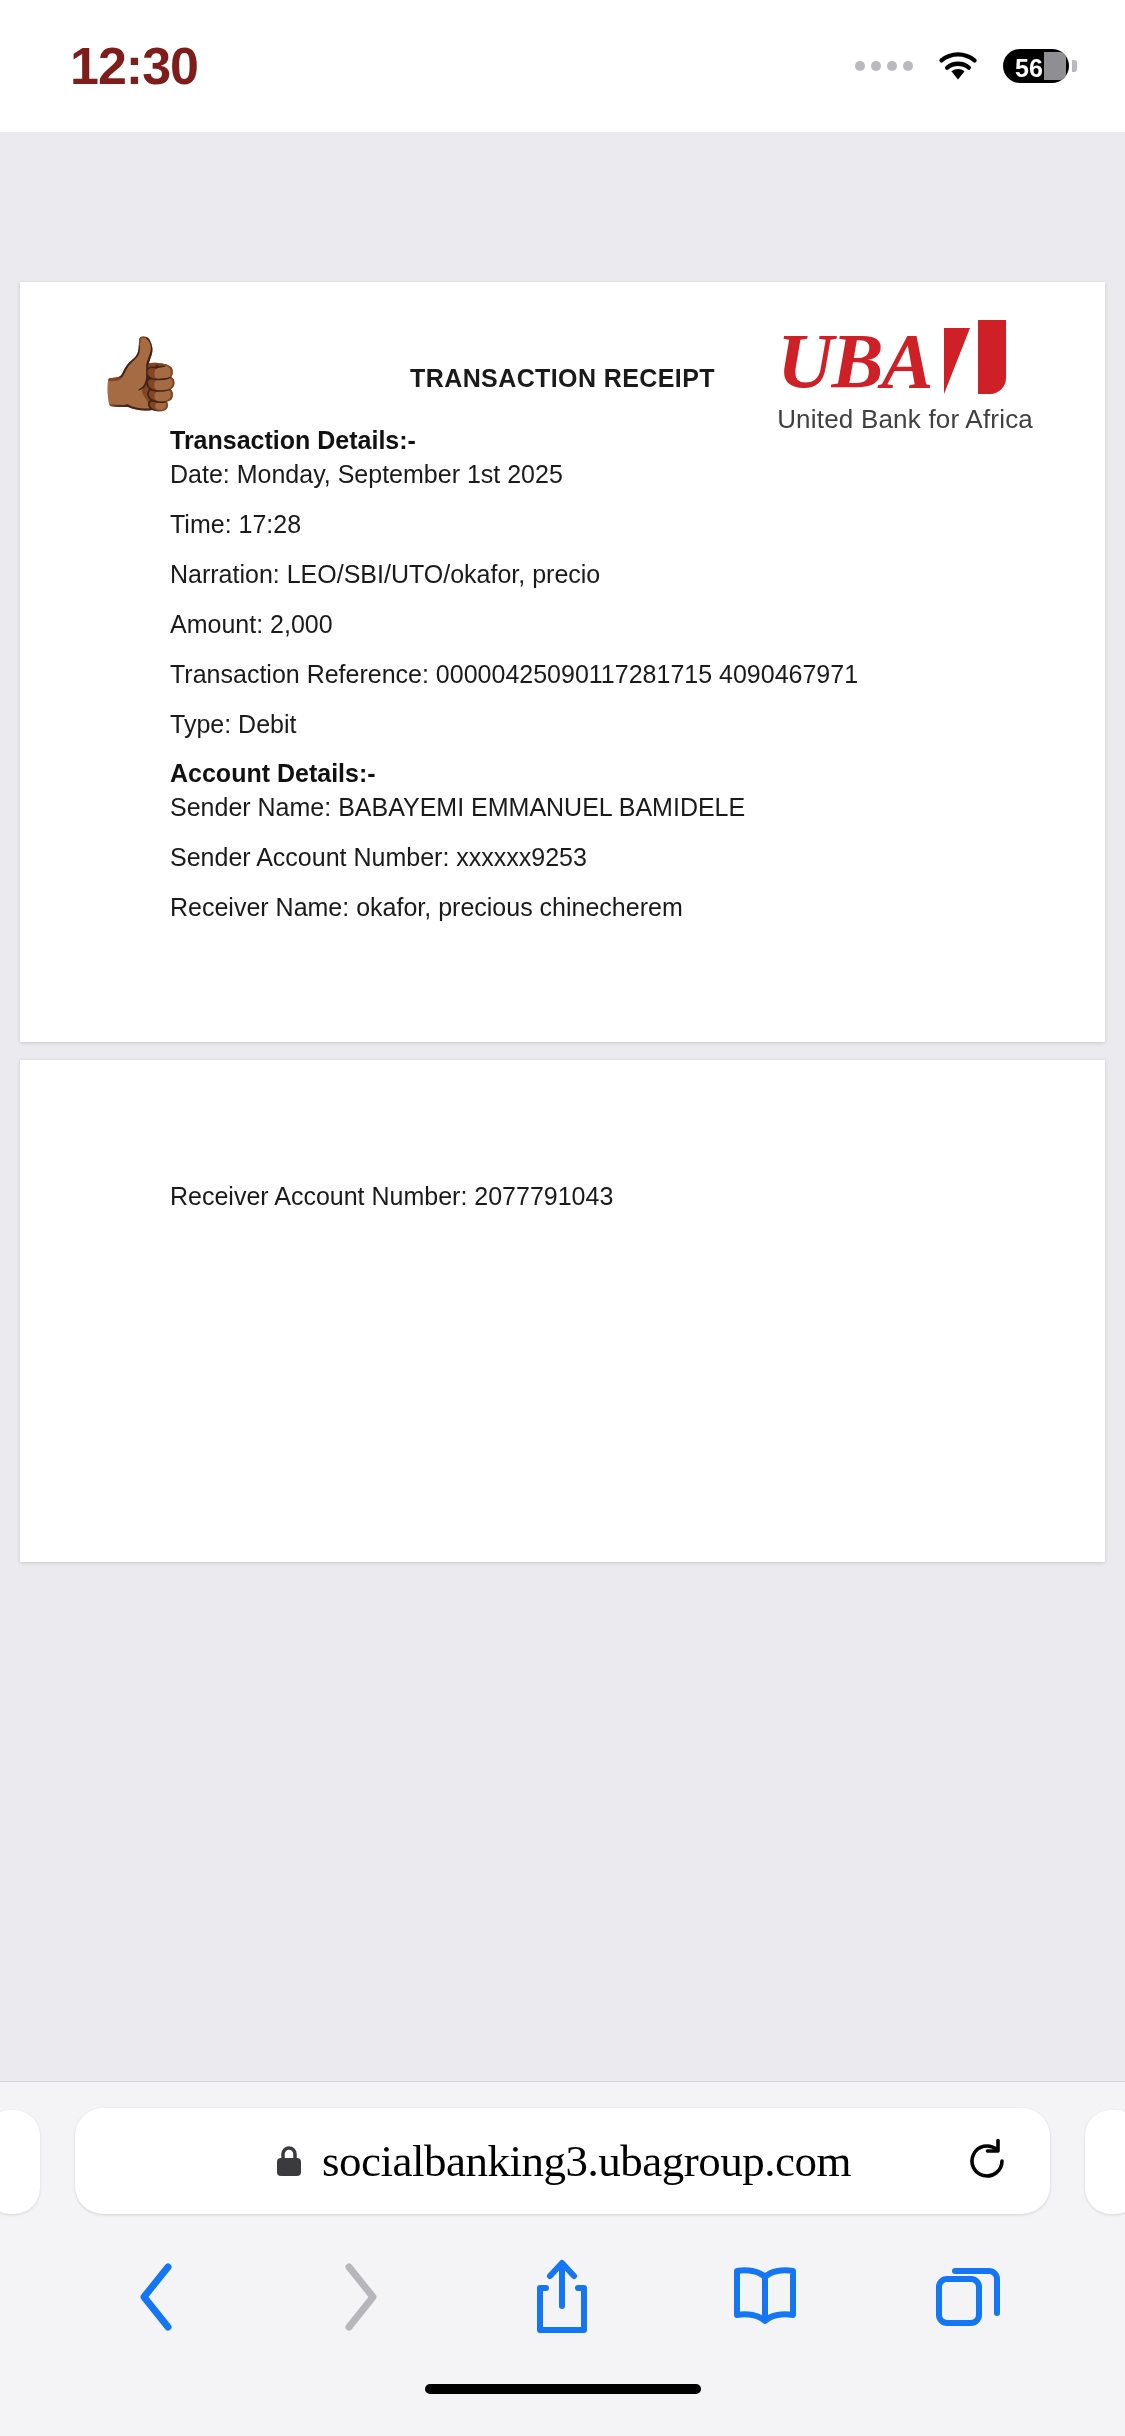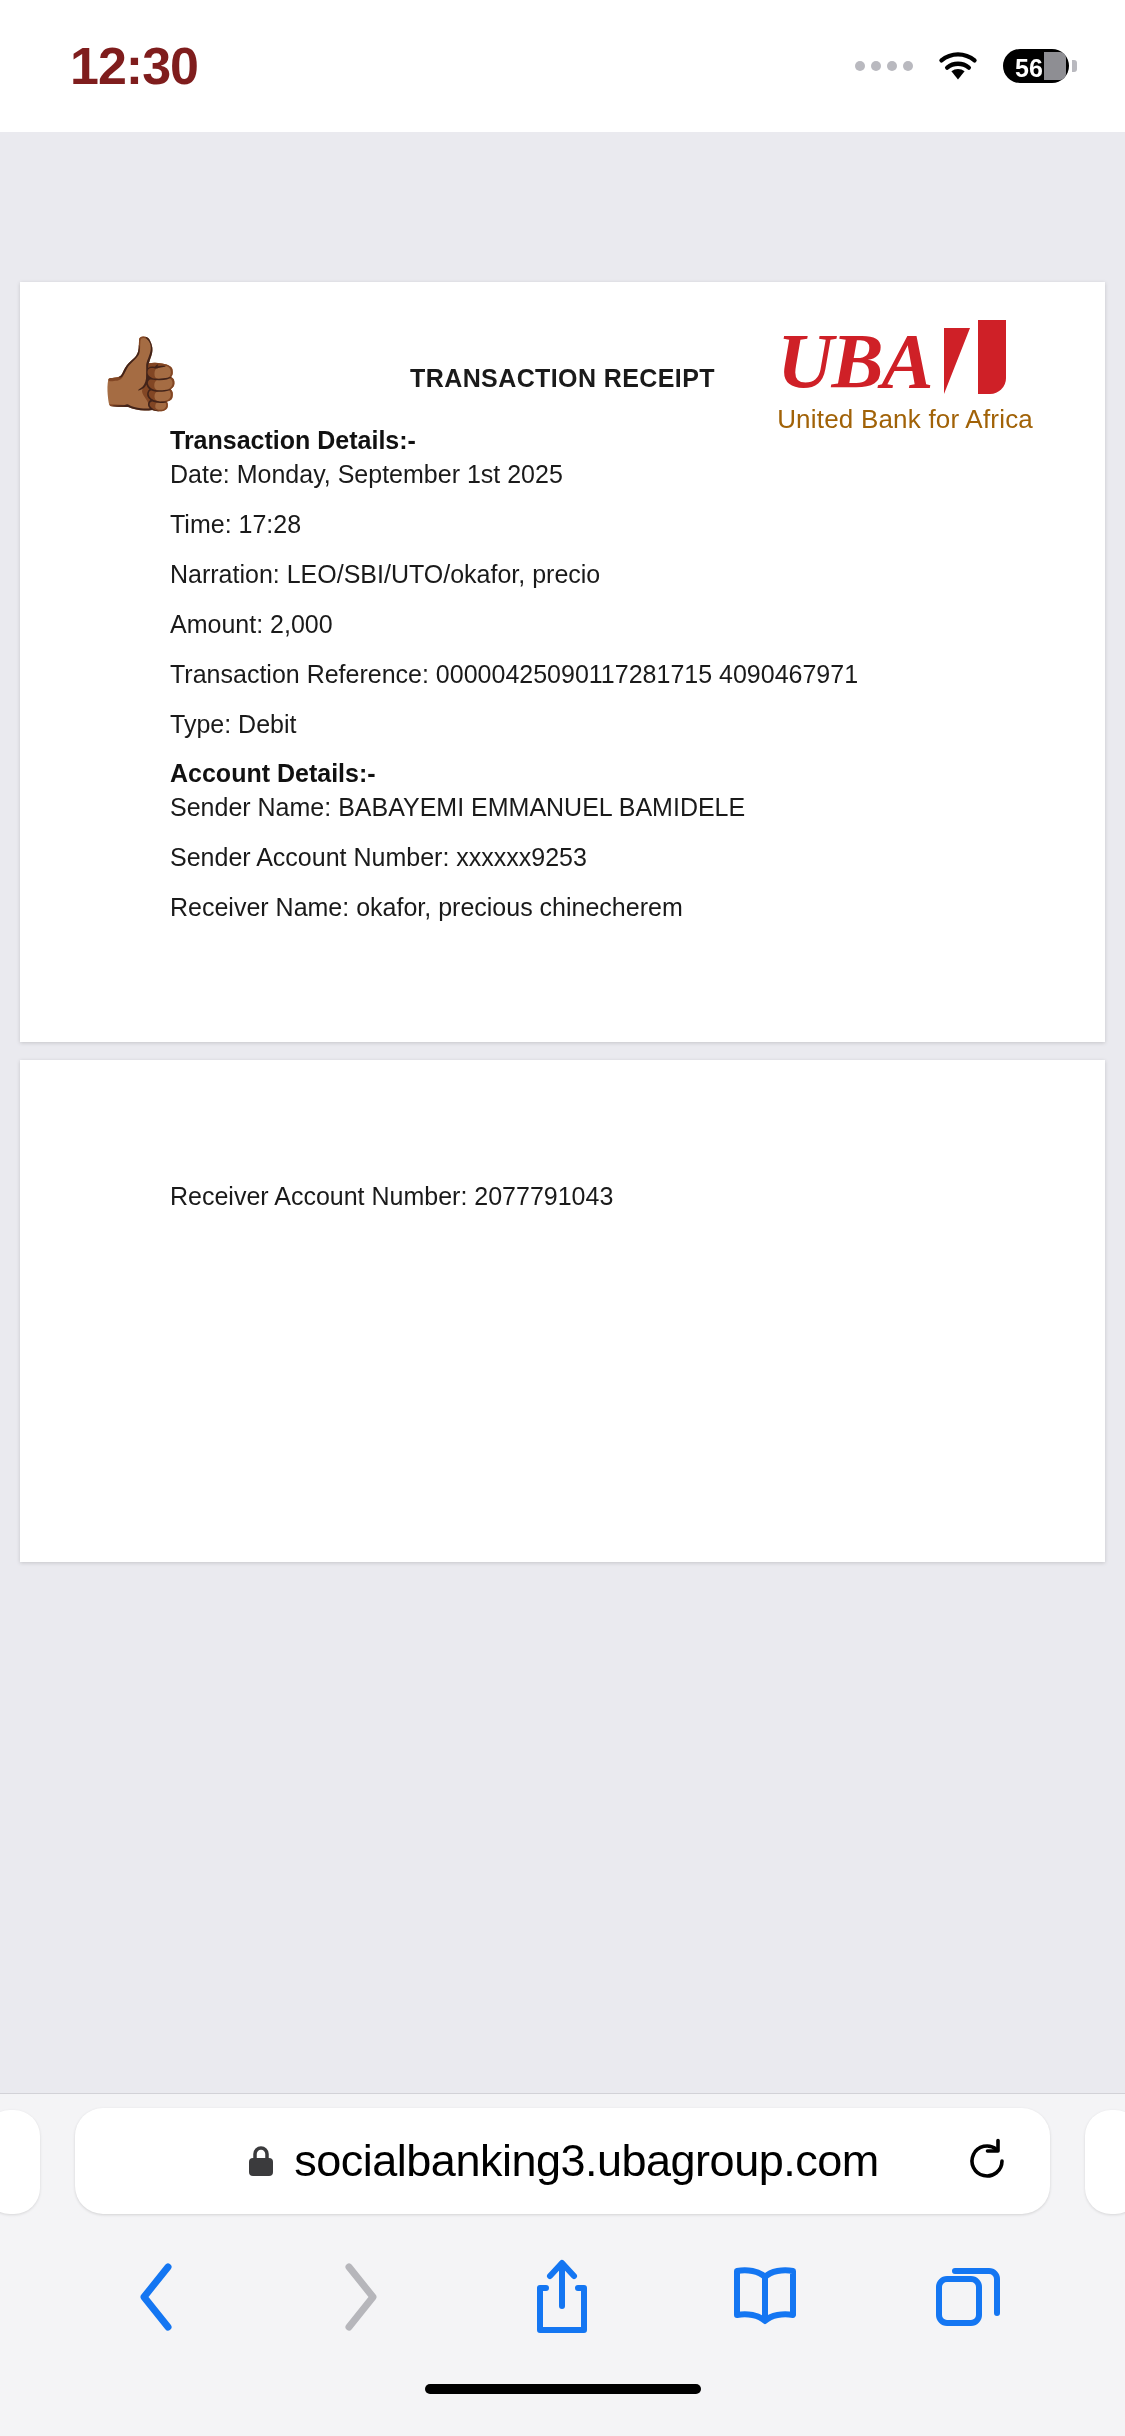--- a/index.html
+++ b/index.html
@@ -139,21 +139,21 @@
   }
   .uba-mark .m2 {
     position: absolute; right: 0; top: 0;
     width: 28px; height: 74px;
     background: #cf2027;
     border-radius: 0 0 16px 0;
   }
   .uba-tag {
     margin-top: 6px;
     font-size: 26px;
-    color: #a16207;
+    color: #404040;
     font-weight: normal;
     letter-spacing: 0.2px;
   }
 
   .section-title {
     font-size: 25px;
     font-weight: bold;
     color: #111111;
     padding: 0 0 0 150px;
   }
@@ -175,22 +175,23 @@
     font-size: 25px;
     color: #1a1a1a;
     text-align: right;
   }
 
   
   .browser-bar {
     flex: 0 0 auto;
     background: #f4f4f6;
     border-top: 1px solid #d2d2d7;
-    padding-top: 10px;
-    position: relative;
+    padding-top: 22px;
+    position: relative;
+    font-family: Liberation Serif, serif;
   }
   .tabstrip {
     display: flex;
     align-items: center;
     justify-content: center;
     gap: 0;
     padding: 0 0 4px 0;
     position: relative;
     height: 118px;
   }

